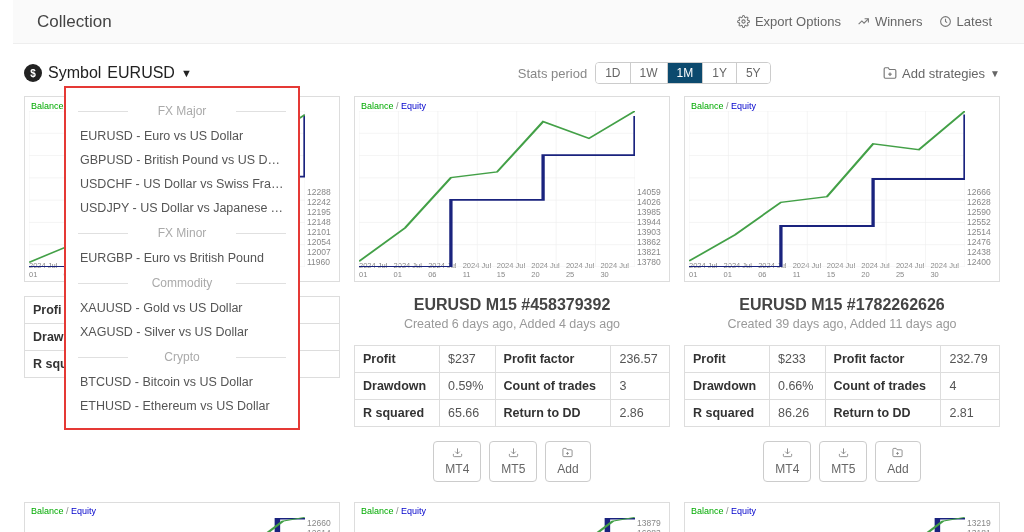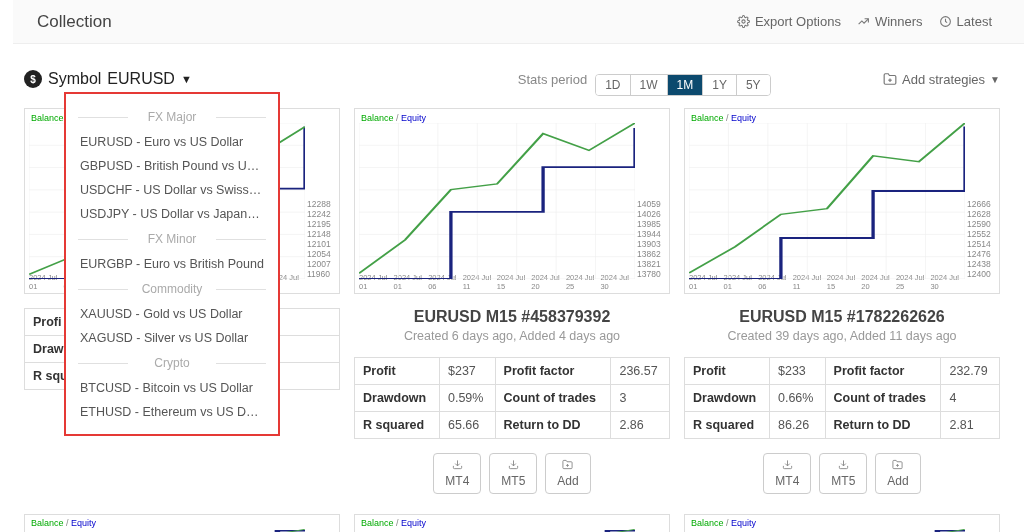--- a/index.html
+++ b/index.html
@@ -6,29 +6,29 @@
 body { font-family: -apple-system, BlinkMacSystemFont, "Segoe UI", Arial, sans-serif; font-size: 13px; color: #333; background: #fff; width: 1024px; }
 .header { display: flex; align-items: center; padding: 10px 24px; border-bottom: 1px solid #eee; background: #fafafa; margin-left: 13px; }
 .header-title { font-size: 17px; font-weight: 400; color: #444; }
 .header-spacer { flex: 1; }
 .header-btn { display: inline-flex; align-items: center; gap: 5px; padding: 4px 8px; color: #666; cursor: pointer; font-size: 13px; }
 .header-btn svg { width: 13px; height: 13px; }
 .toolbar { display: flex; align-items: center; padding: 18px 24px 8px; gap: 16px; }
 .symbol-dropdown { display: inline-flex; align-items: center; gap: 6px; font-size: 16px; font-weight: 500; color: #222; cursor: pointer; position: relative; }
 .symbol-dropdown .caret { font-size: 11px; }
 .symbol-icon { width: 18px; height: 18px; background: #222; border-radius: 50%; display: inline-flex; align-items: center; justify-content: center; color: #fff; font-size: 10px; font-weight: bold; }
-.dropdown-menu { position: absolute; top: 100%; left: 40px; width: 216px; background: #fff; border: 2px solid #e53935; padding: 10px 0; margin-top: 4px; z-index: 100; }
+.dropdown-menu { position: absolute; top: 100%; left: 40px; width: 236px; background: #fff; border: 2px solid #e53935; padding: 10px 0; margin-top: 4px; z-index: 100; }
 .dropdown-header { text-align: center; color: #aaa; font-size: 12px; padding: 6px 0; position: relative; }
 .dropdown-header::before, .dropdown-header::after { content: ""; position: absolute; top: 50%; width: 50px; height: 1px; background: #e0e0e0; }
 .dropdown-header::before { left: 12px; }
 .dropdown-header::after { right: 12px; }
 .dropdown-item { padding: 5px 14px; font-size: 12.5px; color: #555; cursor: pointer; white-space: nowrap; overflow: hidden; text-overflow: ellipsis; }
 .toolbar-spacer { flex: 1; }
 .stats-period { display: flex; align-items: center; gap: 8px; color: #888; font-size: 13px; margin-left: 310px; }
-.period-group { display: inline-flex; border: 1px solid #ccc; border-radius: 4px; overflow: hidden; margin-top: 12px; }
+.period-group { display: inline-flex; border: 1px solid #ccc; border-radius: 4px; overflow: hidden; }
 .period-btn { padding: 3px 9px; font-size: 12px; color: #666; background: #fff; border-right: 1px solid #ccc; cursor: pointer; }
 .period-btn:last-child { border-right: none; }
 .period-btn.active { background: #0c4a6e; color: #fff; }
 .add-strategies { display: inline-flex; align-items: center; gap: 5px; color: #666; cursor: pointer; font-size: 13px; }
 .carets { font-size: 10px; }
 .cards { display: flex; gap: 14px; padding: 4px 24px 10px; }
 .card { width: 316px; }
 .chart-box { border: 1px solid #ddd; position: relative; height: 186px; background: #fff; }
 .chart-label { position: absolute; top: 4px; left: 6px; font-size: 9px; }
 .lbl-bal { color: #0a0; }

